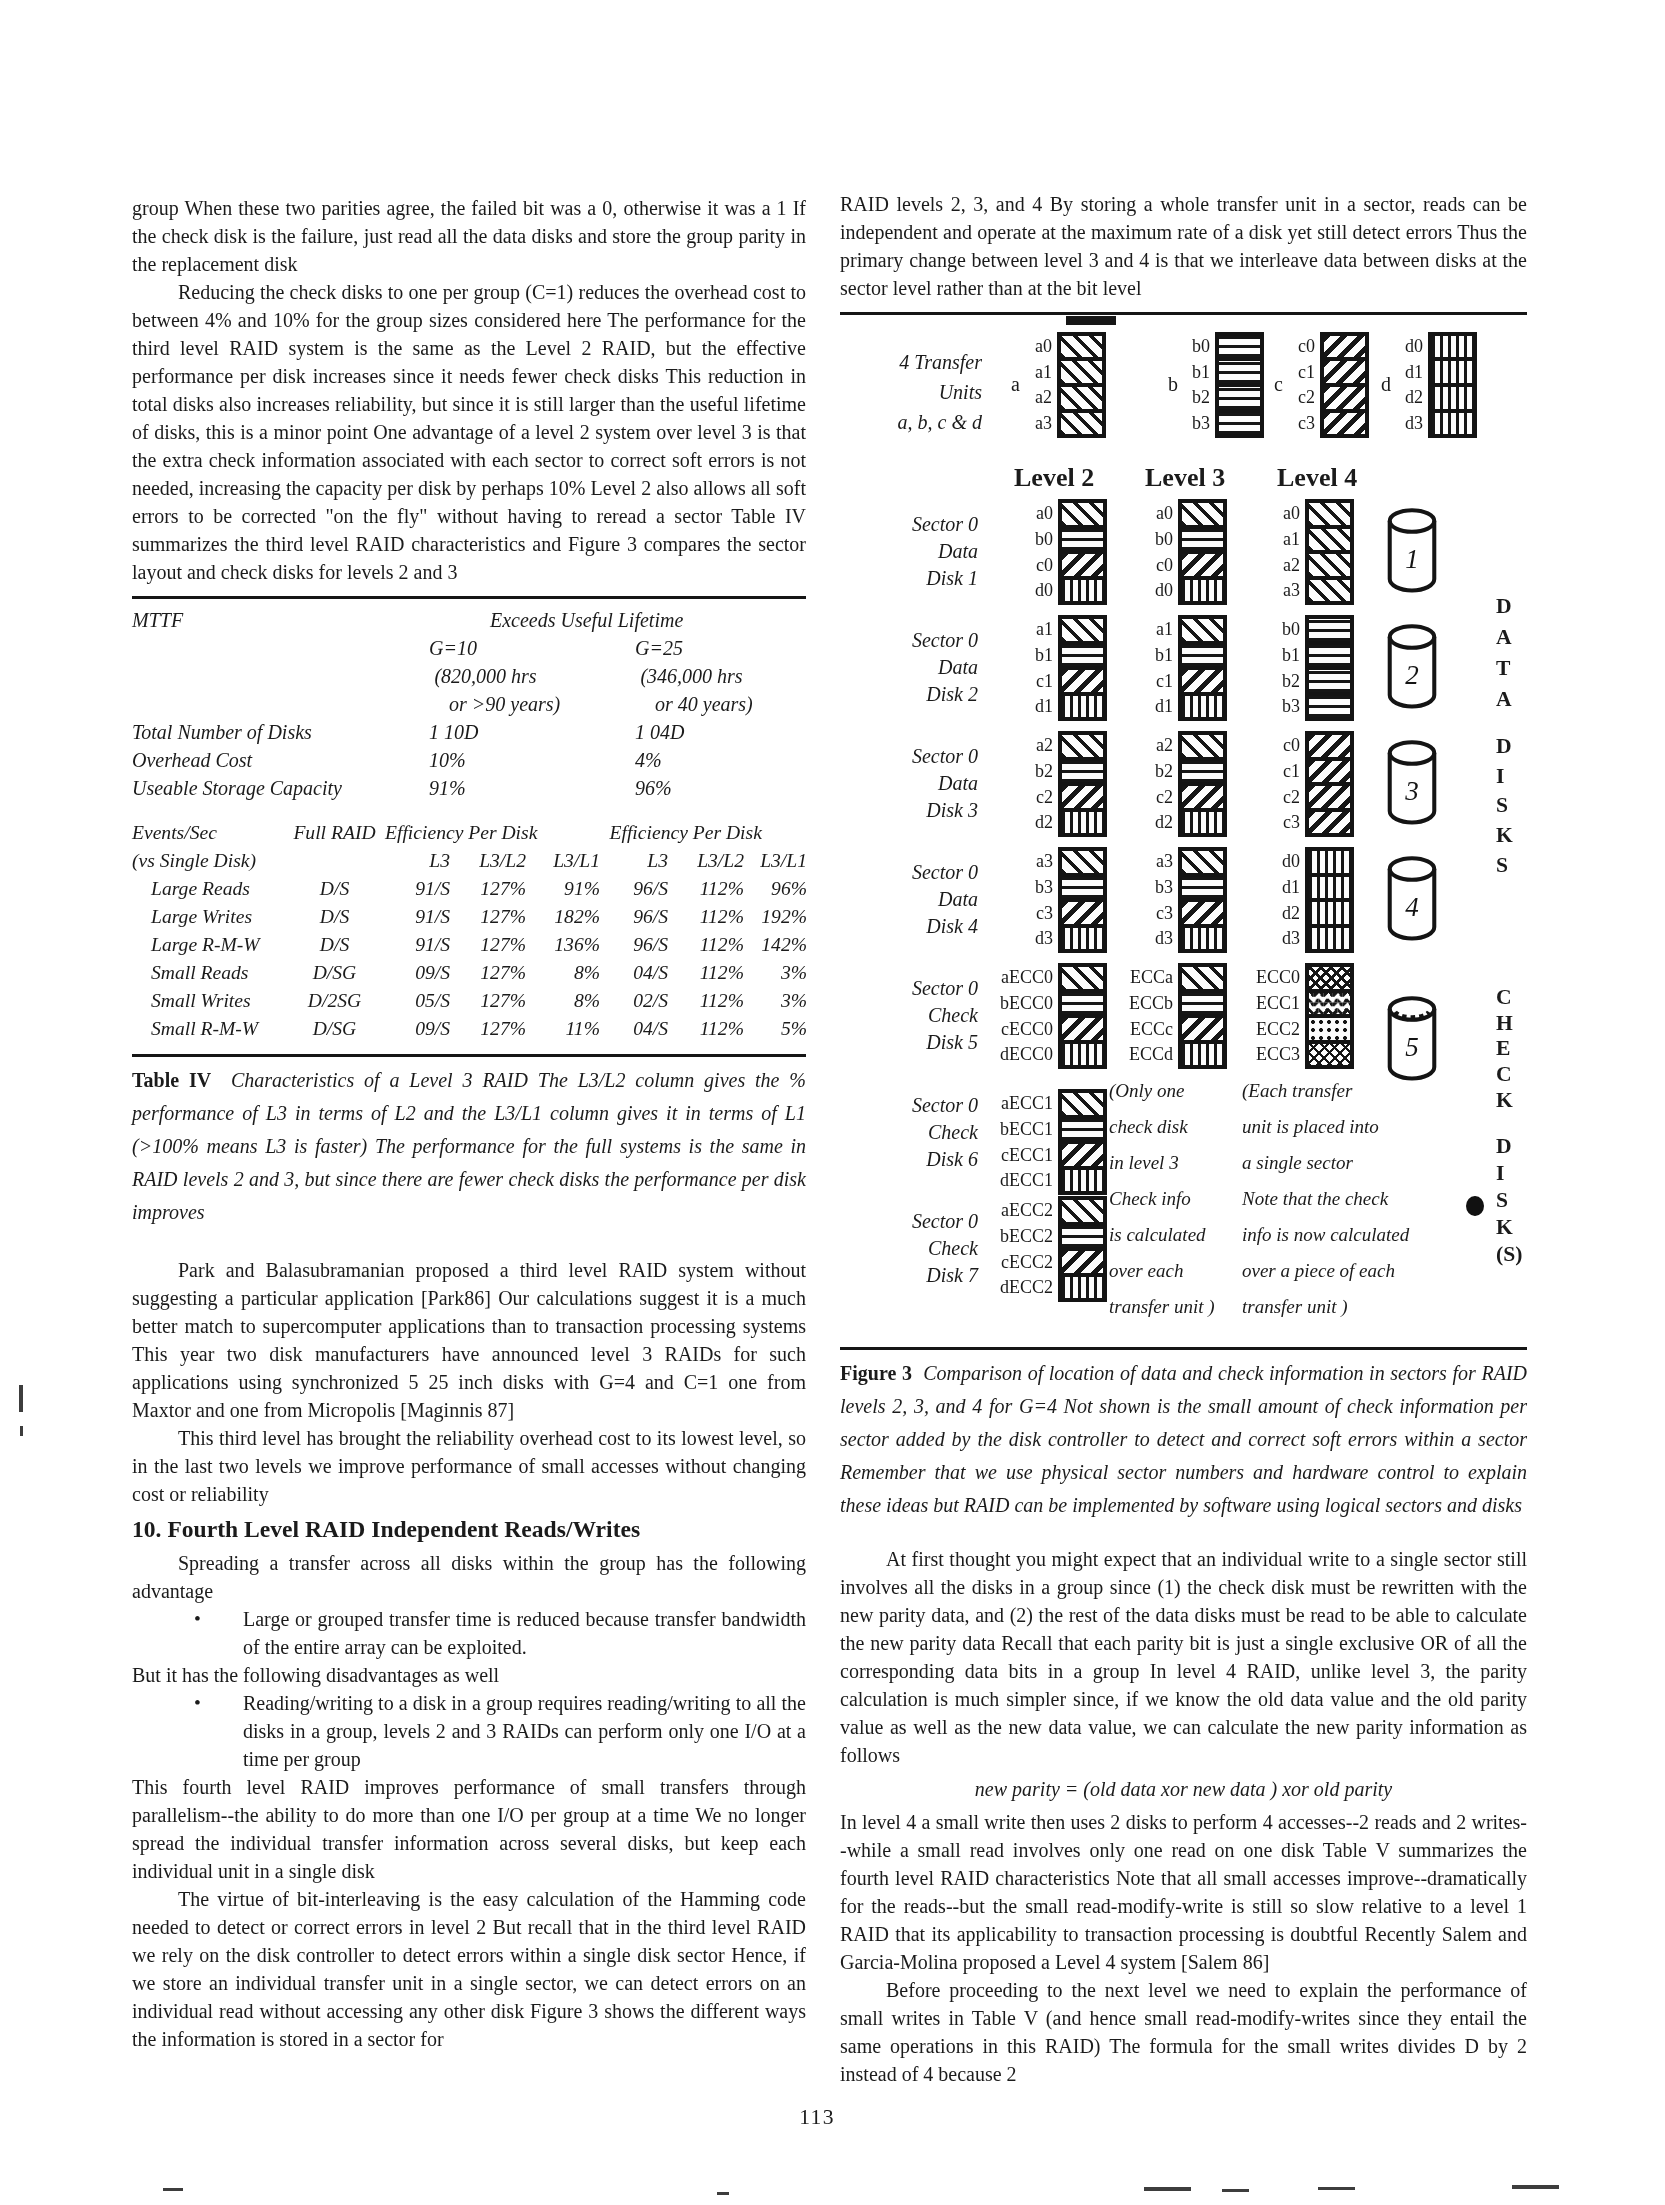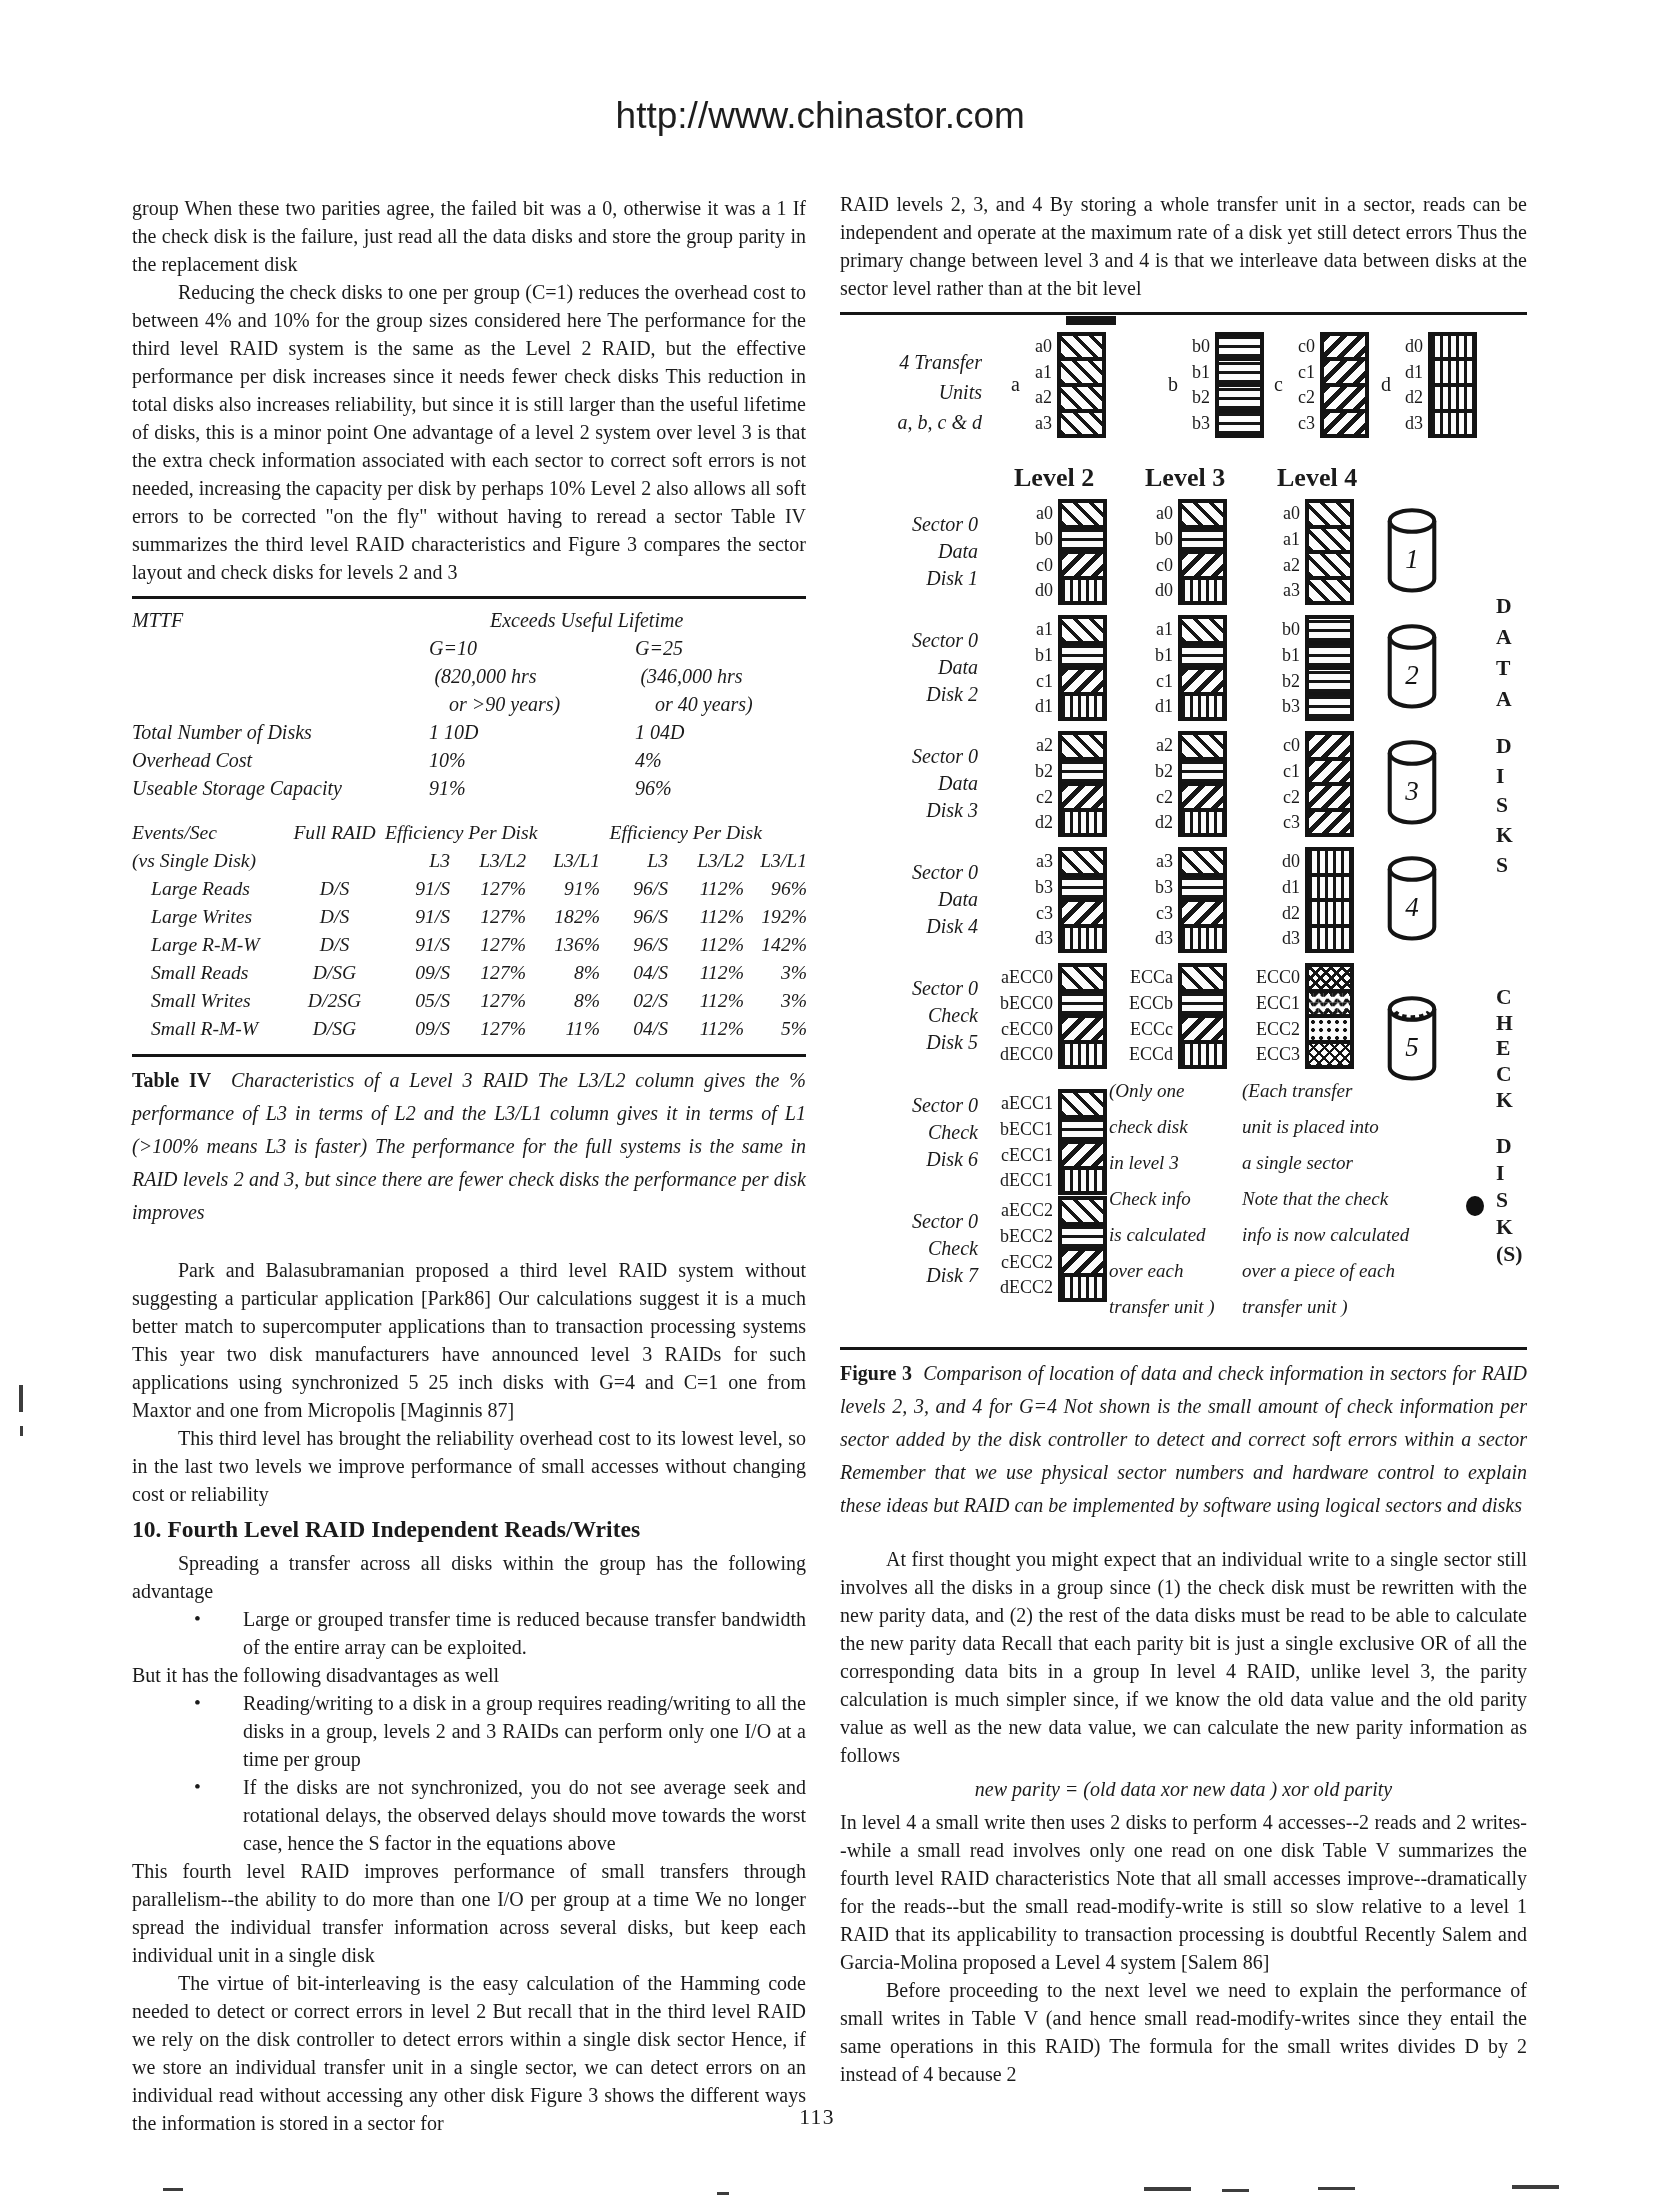--- a/index.html
+++ b/index.html
@@ -78,21 +78,20 @@
       repeating-linear-gradient(45deg,#161616 0 2px,transparent 2px 7.4px),
       repeating-linear-gradient(-45deg,#161616 0 2px,transparent 2px 7.4px);}
   .pagenum{position:absolute;left:48%;top:2105px;font-size:21.6px;letter-spacing:1.4px;}
   .stray{position:absolute;background:#3d3d3d;}
 </style>
 </head>
 <body>
 
 <div class="page">
 
-  <div class="header-url">http://www.chinastor.com</div>
 
   <div class="col leftcol">
     <p class="body j">group  When these two parities agree, the failed bit was a 0, otherwise it was a 1  If the check disk is the failure, just read all the data disks and store the group parity in the replacement disk</p>
     <p class="body j ind">Reducing the check disks to one per group (C=1) reduces the overhead cost to between 4% and 10% for the group sizes considered here   The performance for the third level RAID system is the same as the Level 2 RAID, but the effective performance per disk increases since it needs fewer check disks  This reduction in total disks also increases reliability, but since it is still larger than the useful lifetime of disks, this is a minor point  One advantage of a level 2 system over level 3 is that the extra check information associated with each sector to correct soft errors is not needed, increasing the capacity per disk by perhaps 10%  Level 2 also allows all soft errors to be corrected "on the fly" without having to reread a sector  Table IV summarizes the third level RAID characteristics and Figure 3 compares the sector layout and check disks for levels 2 and 3</p>
 
     <div style="margin-top:9.5px;">
       <div class="hrule"></div>
       <div class="mgrid">
         <span class="i">MTTF</span>
         <span class="i span2" style="padding-left:61px;">Exceeds Useful Lifetime</span>
@@ -199,21 +198,20 @@
       </p>
     </div>
 
     <p class="body j ind" style="margin-top:27px;">Park and Balasubramanian proposed a third level RAID system without suggesting a particular application [Park86]  Our calculations suggest it is a much better match to supercomputer applications than to transaction processing systems  This year two disk manufacturers have announced level 3 RAIDs for such applications using synchronized 5 25 inch disks with G=4 and C=1  one from Maxtor and one from Micropolis [Maginnis 87]</p>
     <p class="body j ind">This third level has brought the reliability overhead cost to its lowest level, so in the last two levels we improve performance of small accesses without changing cost or reliability</p>
     <h2 class="secthead">10. Fourth Level RAID  Independent Reads/Writes</h2>
     <p class="body j ind">Spreading a transfer across all disks within the group has the following advantage</p>
     <div class="bullet body j"><span>Large or grouped transfer time is reduced because transfer bandwidth of the entire array can be exploited.</span></div>
     <p class="body j">But it has the following disadvantages as well</p>
     <div class="bullet body j"><span>Reading/writing to a disk in a group requires reading/writing to all the disks in a group, levels 2 and 3 RAIDs can perform only one I/O at a time per group</span></div>
-    <div class="bullet body j"><span>If the disks are not synchronized, you do not see average seek and rotational delays, the observed delays should move towards the worst case, hence the S factor in the equations above</span></div>
     <p class="body j">This fourth level RAID improves performance of small transfers through parallelism--the ability to do more than one I/O per group at a time  We no longer spread the individual transfer information across several disks, but keep each individual unit in a single disk</p>
     <p class="body j ind">The virtue of bit-interleaving is the easy calculation of the Hamming code needed to detect or correct errors in level 2  But recall that in the third level RAID we rely on the disk controller to detect errors within a single disk sector  Hence, if we store an individual transfer unit in a single sector, we can detect errors on an individual read without accessing any other disk  Figure 3 shows the different ways the information is stored in a sector for</p>
   </div>
 
   <div class="col rightcol">
     <p class="body j">RAID levels 2, 3, and 4  By storing a whole transfer unit in a sector, reads can be independent and operate at the maximum rate of a disk yet still detect errors  Thus the primary change between level 3 and 4 is that we interleave data between disks at the sector level rather than at the bit level</p>
 
     <div class="figure">
       <div class="hrule" style="margin-bottom:0;"></div>
       <div class="shortbar"></div>

